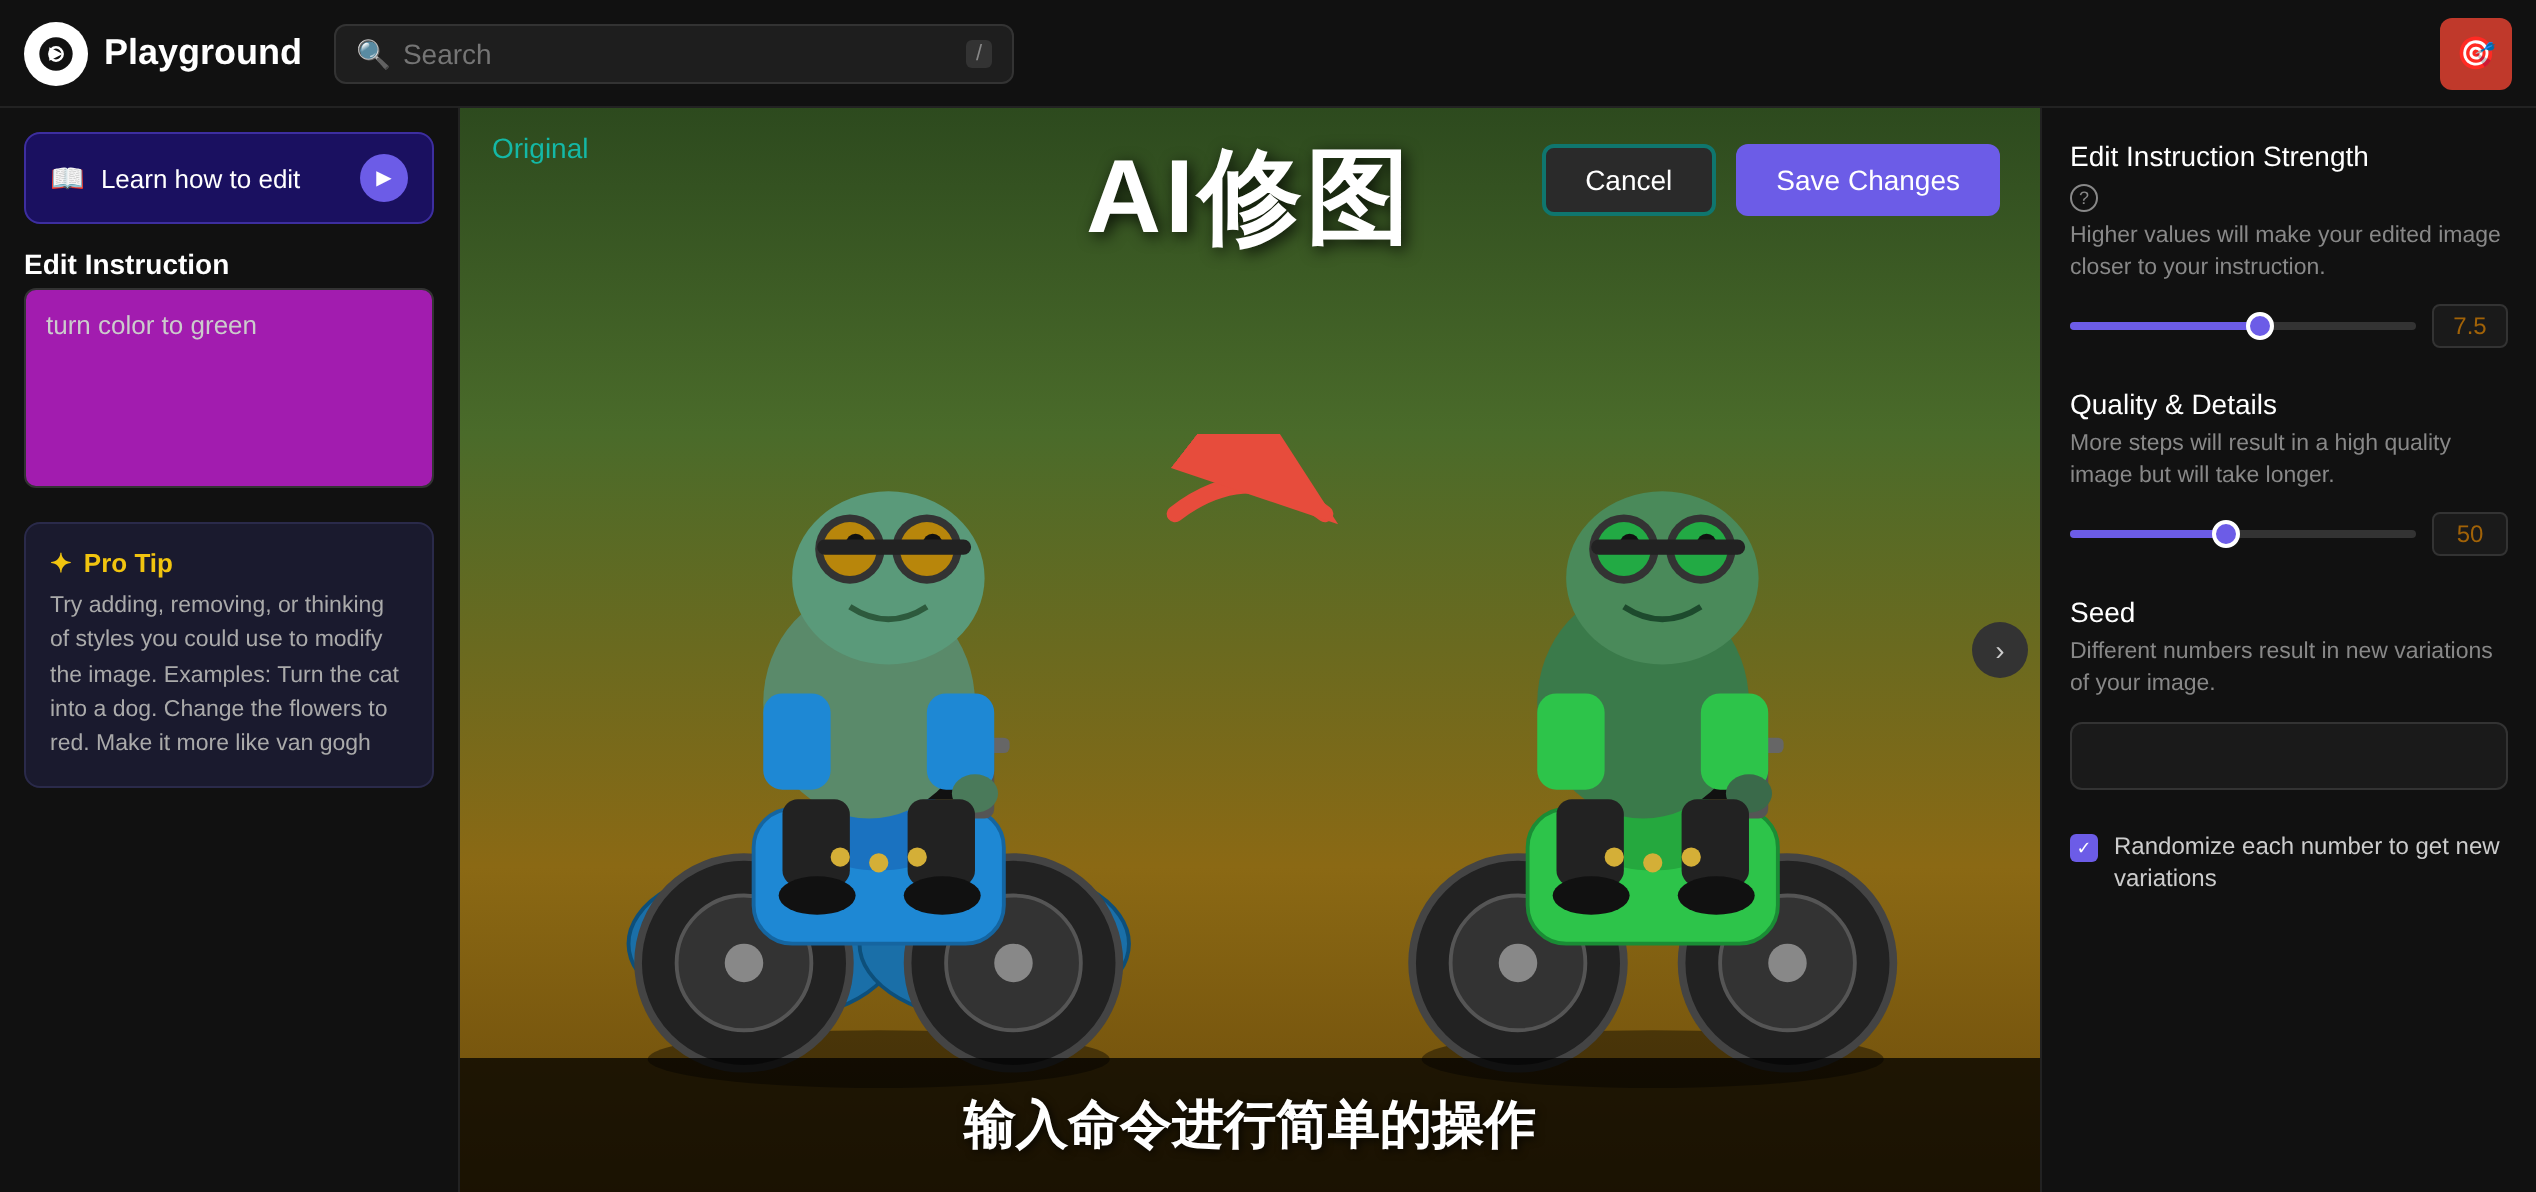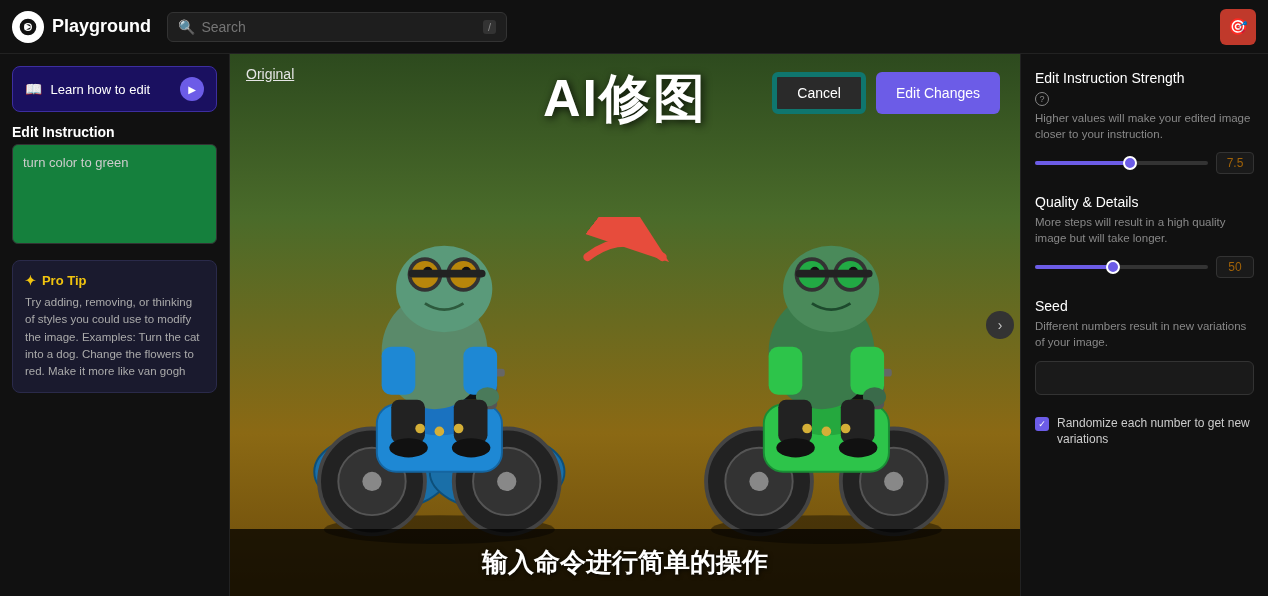--- a/index.html
+++ b/index.html
@@ -149,21 +149,21 @@
       color: #fff;
       margin-bottom: 4px;
     }
     .section-desc {
       font-size: 12px;
       color: #888;
       line-height: 1.4;
       margin-bottom: 8px;
     }
     .instruction-textarea {
-      background: #15803d;
+      background: #a21caf;
       border: 1px solid #333;
       border-radius: 6px;
       padding: 10px;
       color: #ccc;
       font-size: 13px;
       width: 100%;
       height: 100px;
       resize: none;
       outline: none;
       font-family: inherit;
@@ -221,21 +221,21 @@
     }
     .header-actions {
       display: flex;
       gap: 10px;
       position: absolute;
       right: 20px;
       top: 18px;
     }
     .cancel-btn {
       background: #2a2a2a;
-      border: 5px solid #0f766e;
+      border: 2px solid #0f766e;
       color: #fff;
       padding: 8px 20px;
       border-radius: 6px;
       font-size: 14px;
       cursor: pointer;
     }
     .save-btn {
       background: #6c5ce7;
       border: none;
       color: #fff;
@@ -250,23 +250,22 @@
       flex: 1;
       position: relative;
       background: #1a1a1a;
       overflow: hidden;
     }
     .original-label {
       position: absolute;
       top: 12px;
       left: 16px;
       font-size: 14px;
-      color: #e5e5e5;
+      color: #14b8a6;
       z-index: 5;
-      text-decoration: underline;
     }
 
     
     .frog-scene {
       width: 100%;
       height: 100%;
       display: flex;
       position: relative;
       overflow: hidden;
     }
@@ -517,21 +516,21 @@
     </div>
 
   </div>
 
   <div class="center-content">
 
     <div class="center-header">
       <div class="page-title-cn">AI修图</div>
       <div class="header-actions">
         <button class="cancel-btn">Cancel</button>
-        <button class="save-btn">Edit Changes</button>
+        <button class="save-btn">Save Changes</button>
       </div>
     </div>
 
     <div class="image-area">
       <div class="original-label">Original</div>
 
       <div class="frog-scene">
         <div class="frog-bg"></div>
 
         <div class="frog-left">

